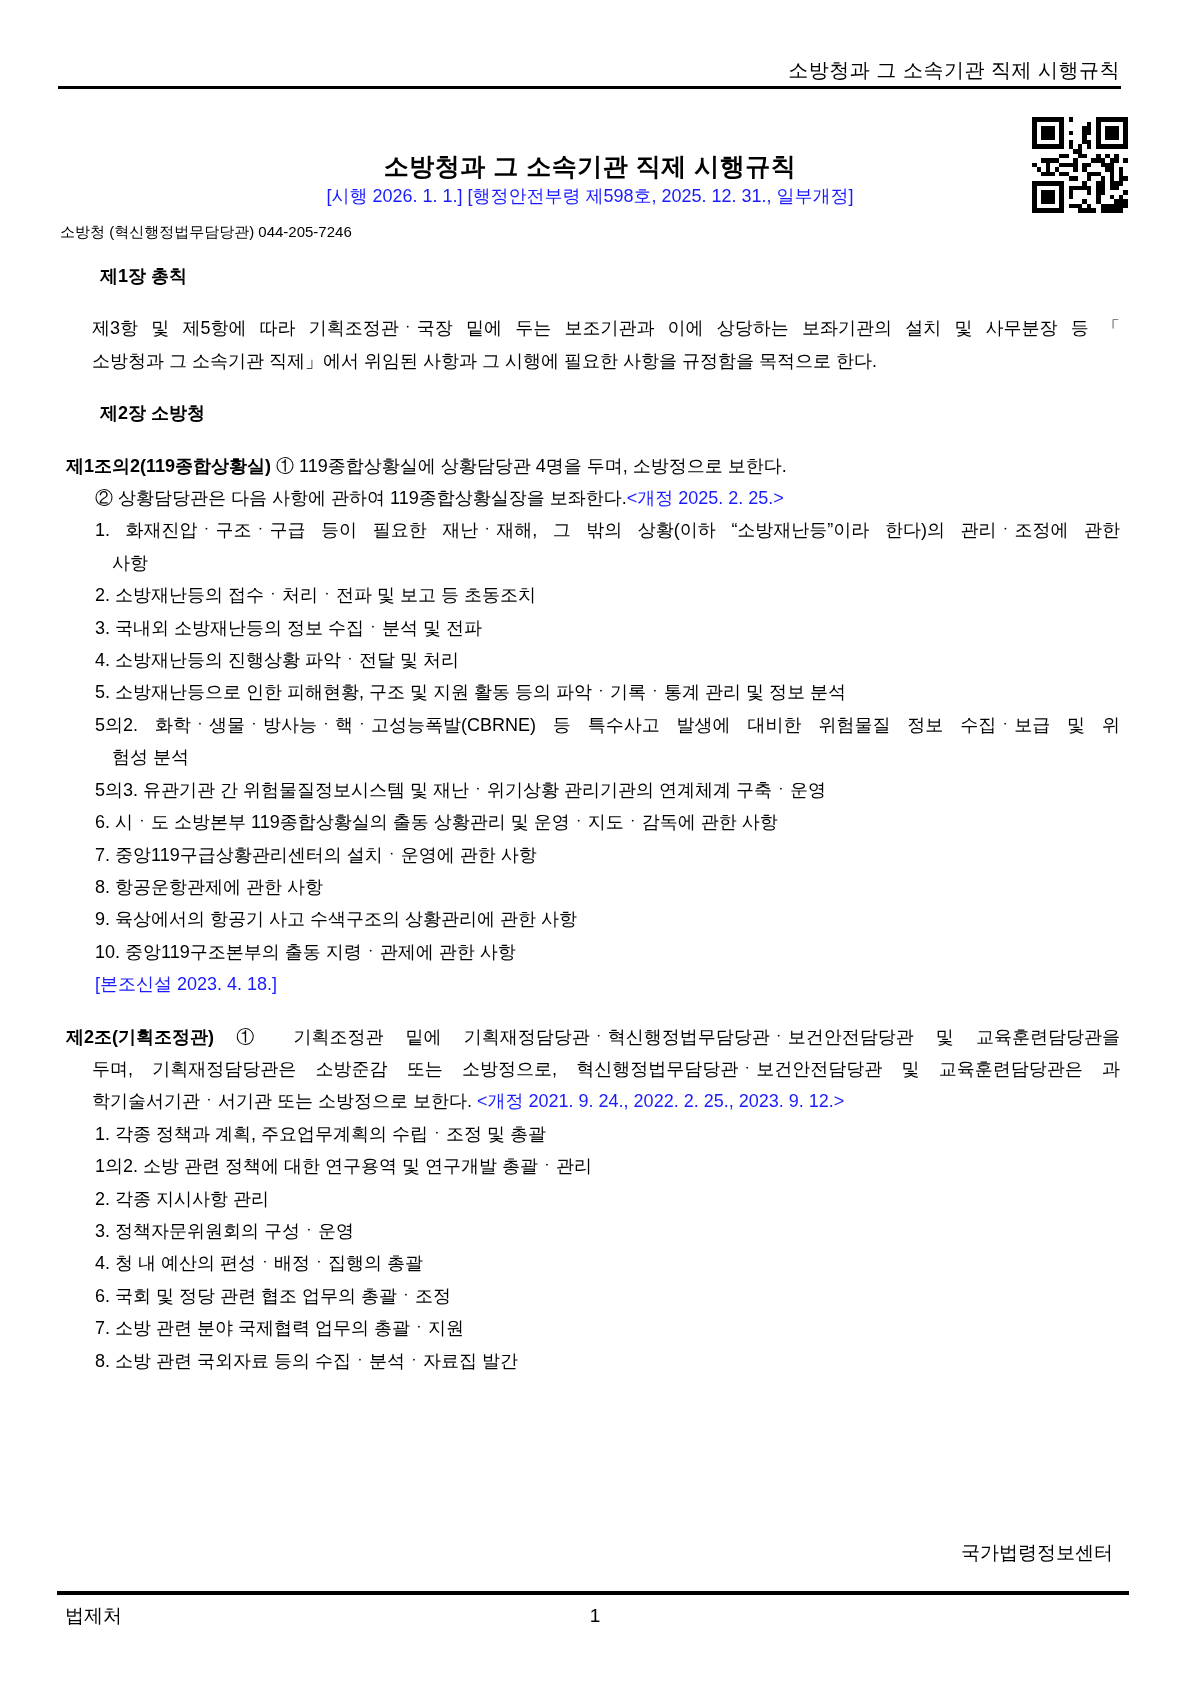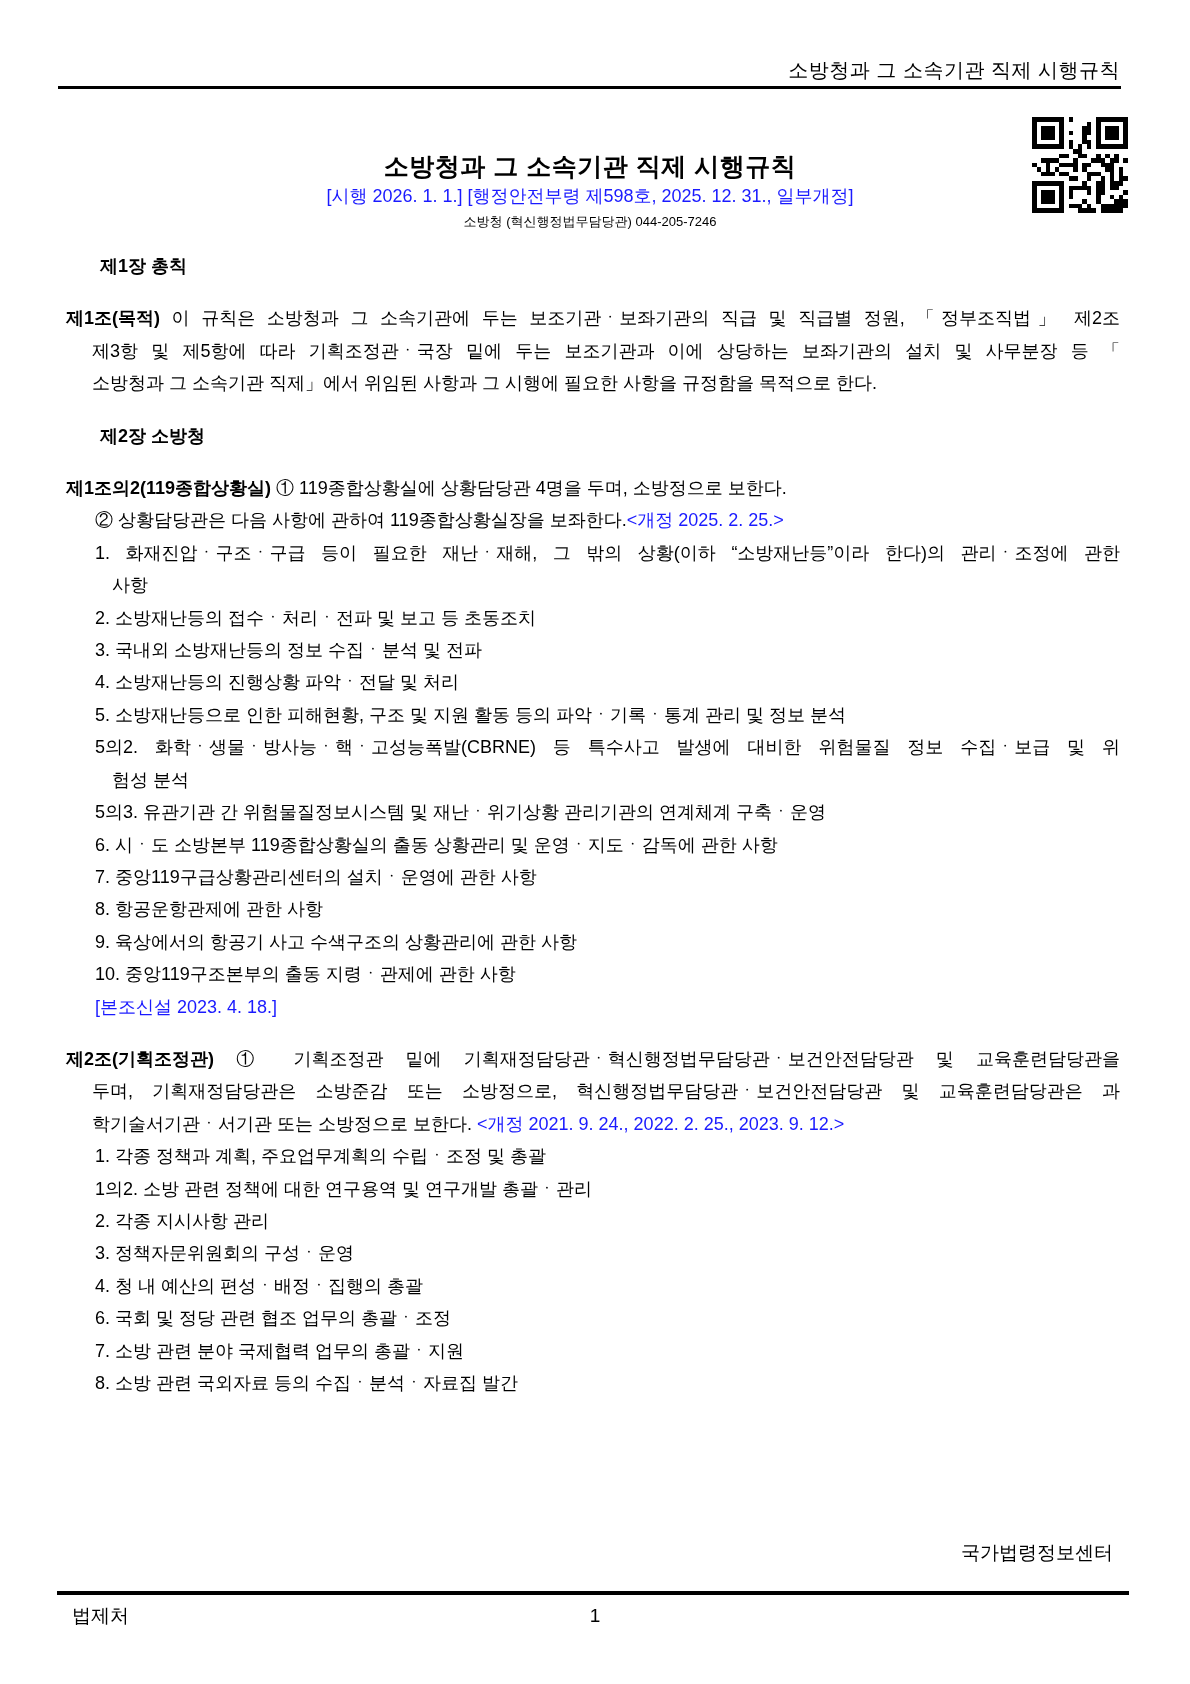--- a/index.html
+++ b/index.html
@@ -42,22 +42,23 @@
     text-align: center;
     font-size: 25px; font-weight: bold; line-height: 34px;
     letter-spacing: 0.5px;
   }
   .promulgation {
     text-align: center;
     color: var(--blue);
     font-size: 18px; line-height: 26px;
   }
   .contact {
-    text-align: center;
-    font-size: 13px; line-height: 26px;
+    margin-top: 10px;
+    text-align: left;
+    font-size: 15px; line-height: 26px;
   }
 
   
   .doc-body { font-size: 18px; }
   .tl { line-height: 32.4px; min-height: 32.4px; white-space: pre-wrap; }
   .chapter {
     font-weight: bold; margin-top: 20px; margin-left: 40px; font-size: 18px;
   }
   .chapter.first { margin-top: 15px; }
   .article { margin-top: 20px; }
@@ -68,21 +69,21 @@
   .fill { text-align: justify; text-align-last: justify; }
   .seg-bold { font-weight: bold; }
   .seg-blue { color: var(--blue); }
 
   
   .footer-rule {
     position: absolute; top: 1591px; left: 57px;
     width: 1072px; height: 4px; background: var(--ink);
   }
   .footer-left {
-    position: absolute; top: 1603px; left: 72px;
+    position: absolute; top: 1603px; left: 65px;
     font-size: 19px; line-height: 26px;
   }
   .footer-center {
     position: absolute; top: 1603px; left: 0; width: 1190px;
     text-align: center; font-size: 19px; line-height: 26px;
   }
   .footer-right {
     position: absolute; top: 1540px; right: 77px;
     font-size: 19px; line-height: 26px;
   }
@@ -319,21 +320,20 @@
   </div>
 
   <div class="content">
     <div class="doc-title">소방청과 그 소속기관 직제 시행규칙</div>
     <div class="promulgation">[시행 2026. 1. 1.] [행정안전부령 제598호, 2025. 12. 31., 일부개정]</div>
     <div class="contact">소방청 (혁신행정법무담당관) 044-205-7246</div>
 
     <div class="doc-body">
         <div class="tl chapter first">제1장 총칙</div>
         <div class="article">
-          <div class="tl x-a fill"><span class="seg-bold ">제1조(목적)</span><span class=""> 이 규칙은 소방청과 그 소속기관에 두는 보조기관ㆍ보좌기관의 직급 및 직급별 정원, 「정부조직법」 제2조</span></div>
           <div class="tl x-c fill"><span class="">제3항 및 제5항에 따라 기획조정관ㆍ국장 밑에 두는 보조기관과 이에 상당하는 보좌기관의 설치 및 사무분장 등 「</span></div>
           <div class="tl x-c"><span class="">소방청과 그 소속기관 직제」에서 위임된 사항과 그 시행에 필요한 사항을 규정함을 목적으로 한다.</span></div>
         </div>
         <div class="tl chapter">제2장 소방청</div>
         <div class="article">
           <div class="tl x-a"><span class="seg-bold ">제1조의2(119종합상황실)</span><span class=""> ① 119종합상황실에 상황담당관 4명을 두며, 소방정으로 보한다.</span></div>
           <div class="tl x-i"><span class="">② 상황담당관은 다음 사항에 관하여 119종합상황실장을 보좌한다.</span><span class="seg-blue">&lt;개정 2025. 2. 25.&gt;</span></div>
           <div class="tl x-i fill"><span class="">1. 화재진압ㆍ구조ㆍ구급 등이 필요한 재난ㆍ재해, 그 밖의 상황(이하 “소방재난등”이라 한다)의 관리ㆍ조정에 관한</span></div>
           <div class="tl x-w"><span class="">사항</span></div>
           <div class="tl x-i"><span class="">2. 소방재난등의 접수ㆍ처리ㆍ전파 및 보고 등 초동조치</span></div>

